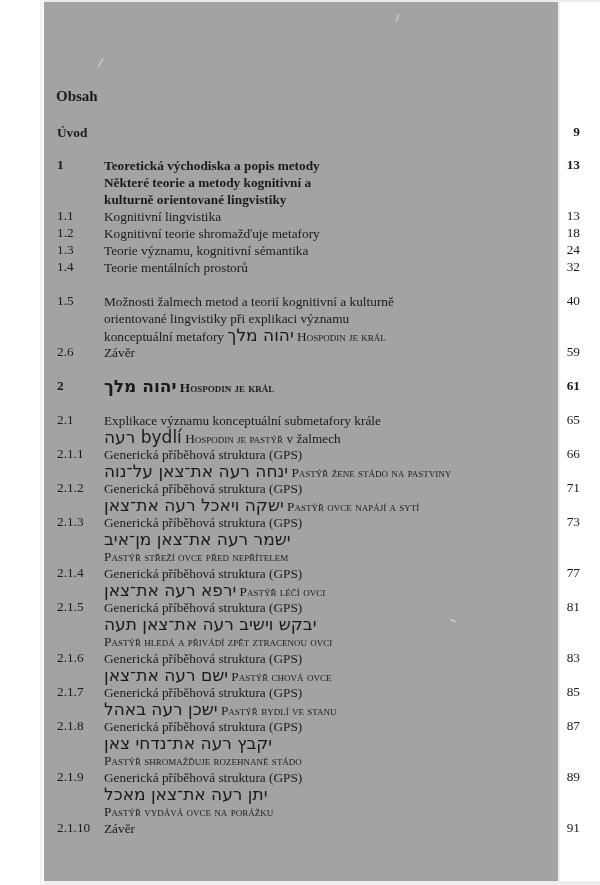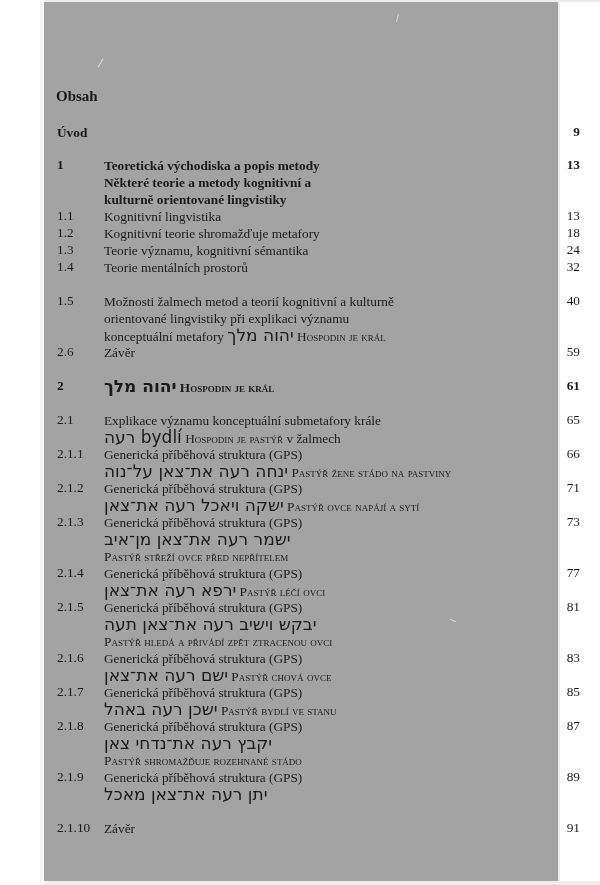--- a/index.html
+++ b/index.html
@@ -178,20 +178,21 @@
           <span class="line"><span class="heb">יקבץ רעה את־נדחי צאן</span> </span>
           <span class="line"><span class="sc">Pastýř shromažďuje rozehnané stádo</span></span>
         </span>
         <span class="pg">87</span>
       </div>
       <div class="row" style="top: 769px;">
         <span class="num">2.1.9</span>
         <span class="title">
           <span class="line"><span>Generická příběhová struktura (GPS)</span></span>
           <span class="line"><span class="heb">יתן רעה את־צאן מאכל</span> </span>
+          <span class="line"><span class="sc">Pastýř vydává ovce na porážku</span></span>
         </span>
         <span class="pg">89</span>
       </div>
       <div class="row" style="top: 820px;">
         <span class="num">2.1.10</span>
         <span class="title">
           <span class="line"><span>Závěr</span></span>
         </span>
         <span class="pg">91</span>
       </div>

